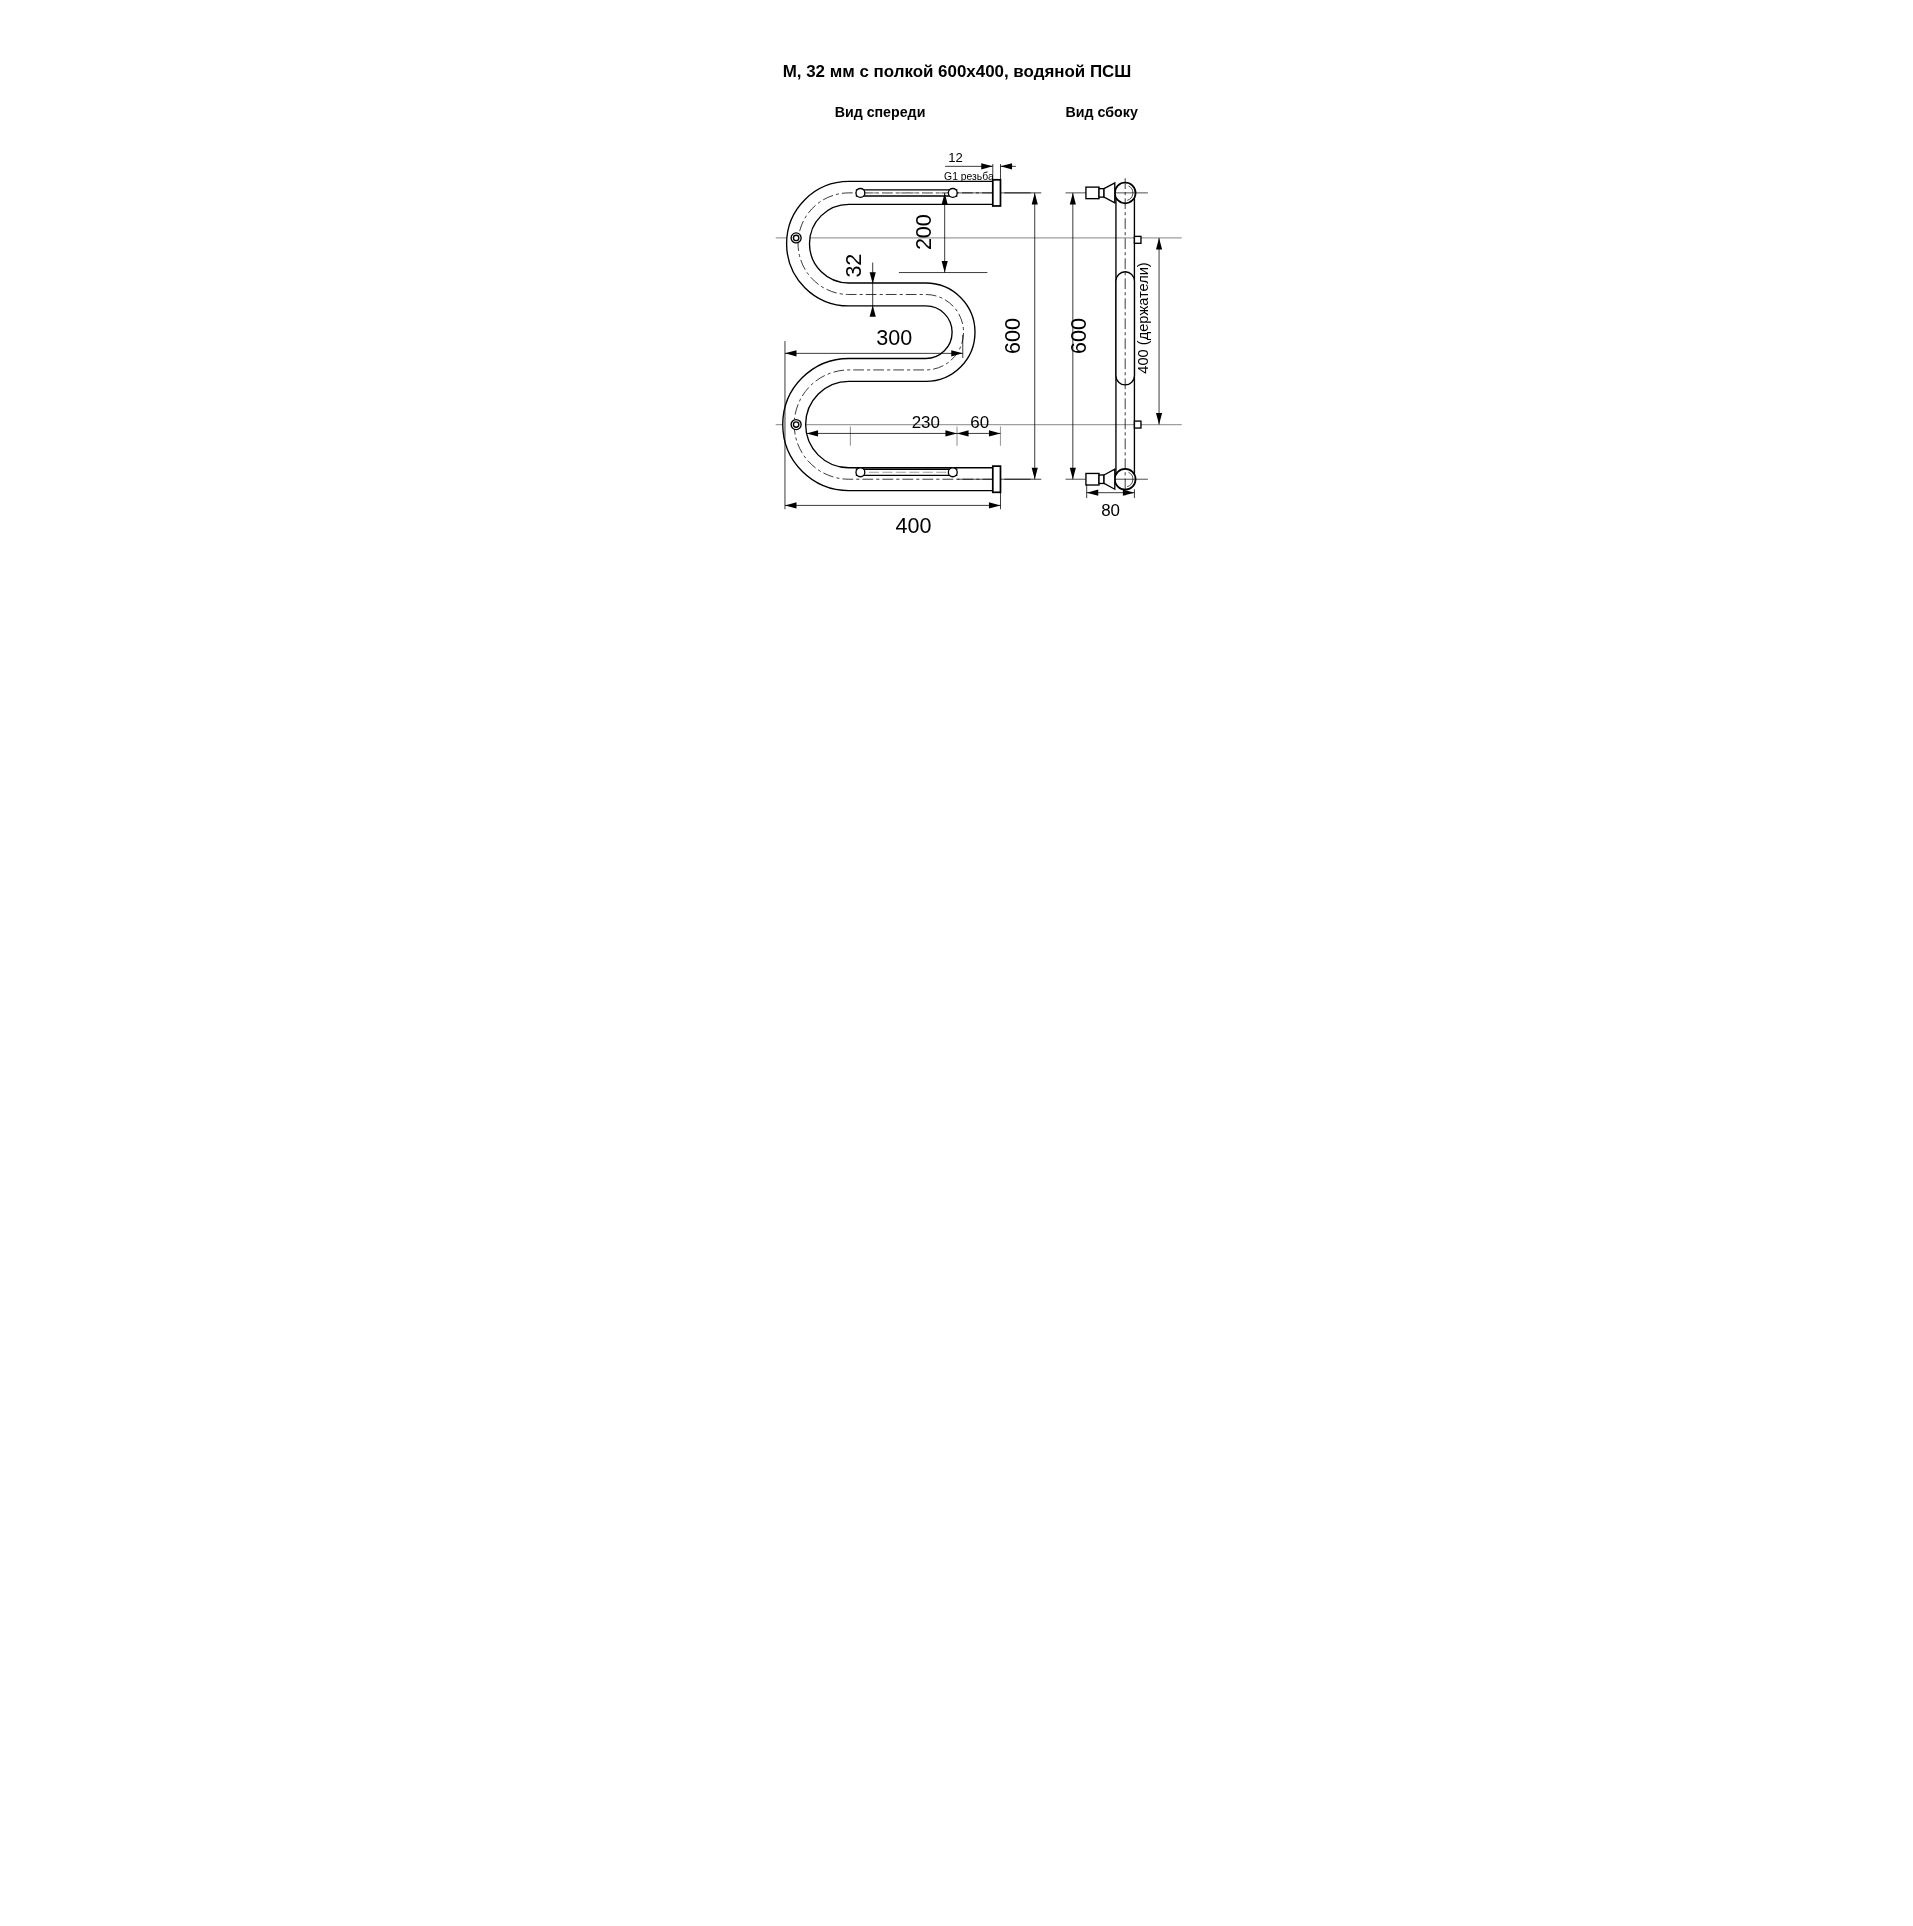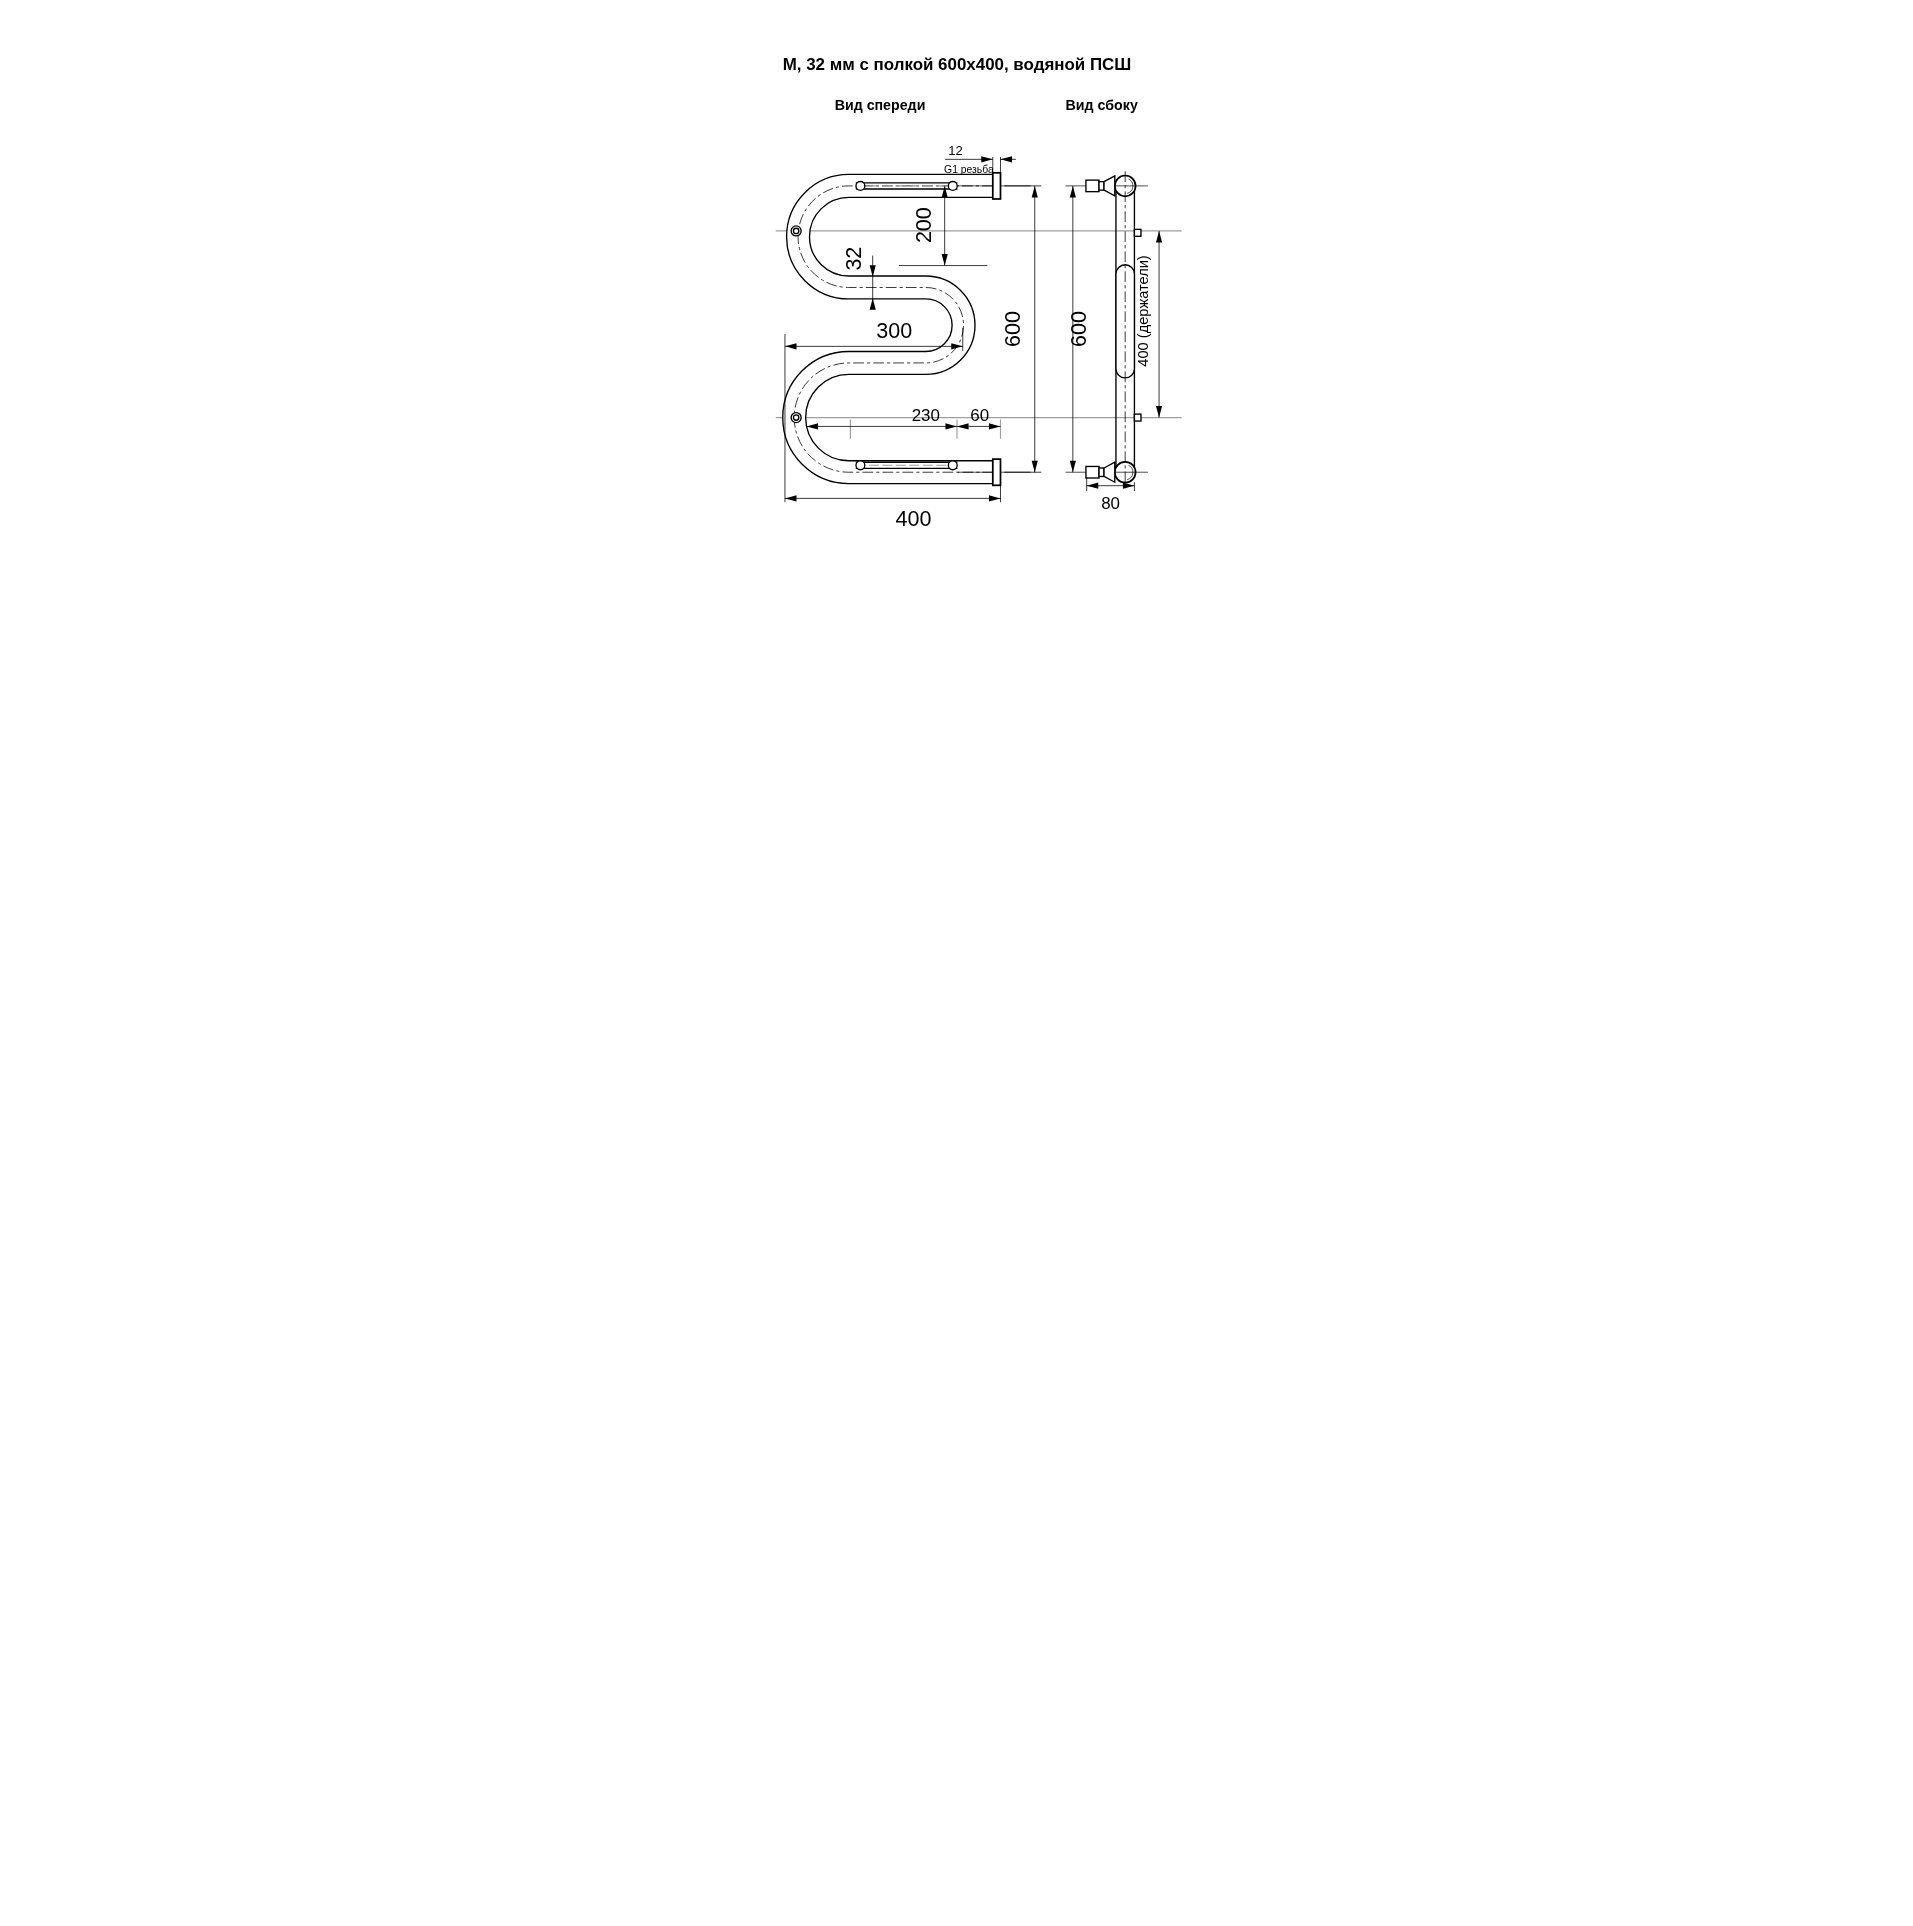--- a/index.html
+++ b/index.html
@@ -1,16 +1,16 @@
 <!DOCTYPE html>
 <html style="font-size:6.2px"><head>
 <meta charset="utf-8">
 <style>
   html,body{margin:0;padding:0;background:#ffffff;}
-  .page{width:100%;max-width:478px;margin:0 auto;background:#15803d;}
+  .page{width:100%;max-width:478px;margin:7px auto;background:#15803d;}
   svg{display:block;width:100%;height:auto;background:#fff;}
   text{font-family:"Liberation Sans", sans-serif;fill:#000;}
   .t-title{font-size:44px;font-weight:bold;}
   .t-view{font-size:37px;font-weight:bold;}
   .t-dim-big{font-size:56px;font-weight:400;}
   .t-dim-med{font-size:44px;font-weight:400;}
   .t-dim-small{font-size:34px;font-weight:400;}
   .t-note{font-size:27px;font-weight:400;}
   .t-holders{font-size:38px;font-weight:400;}
   .ln{stroke:#000;stroke-width:2;fill:none;}

